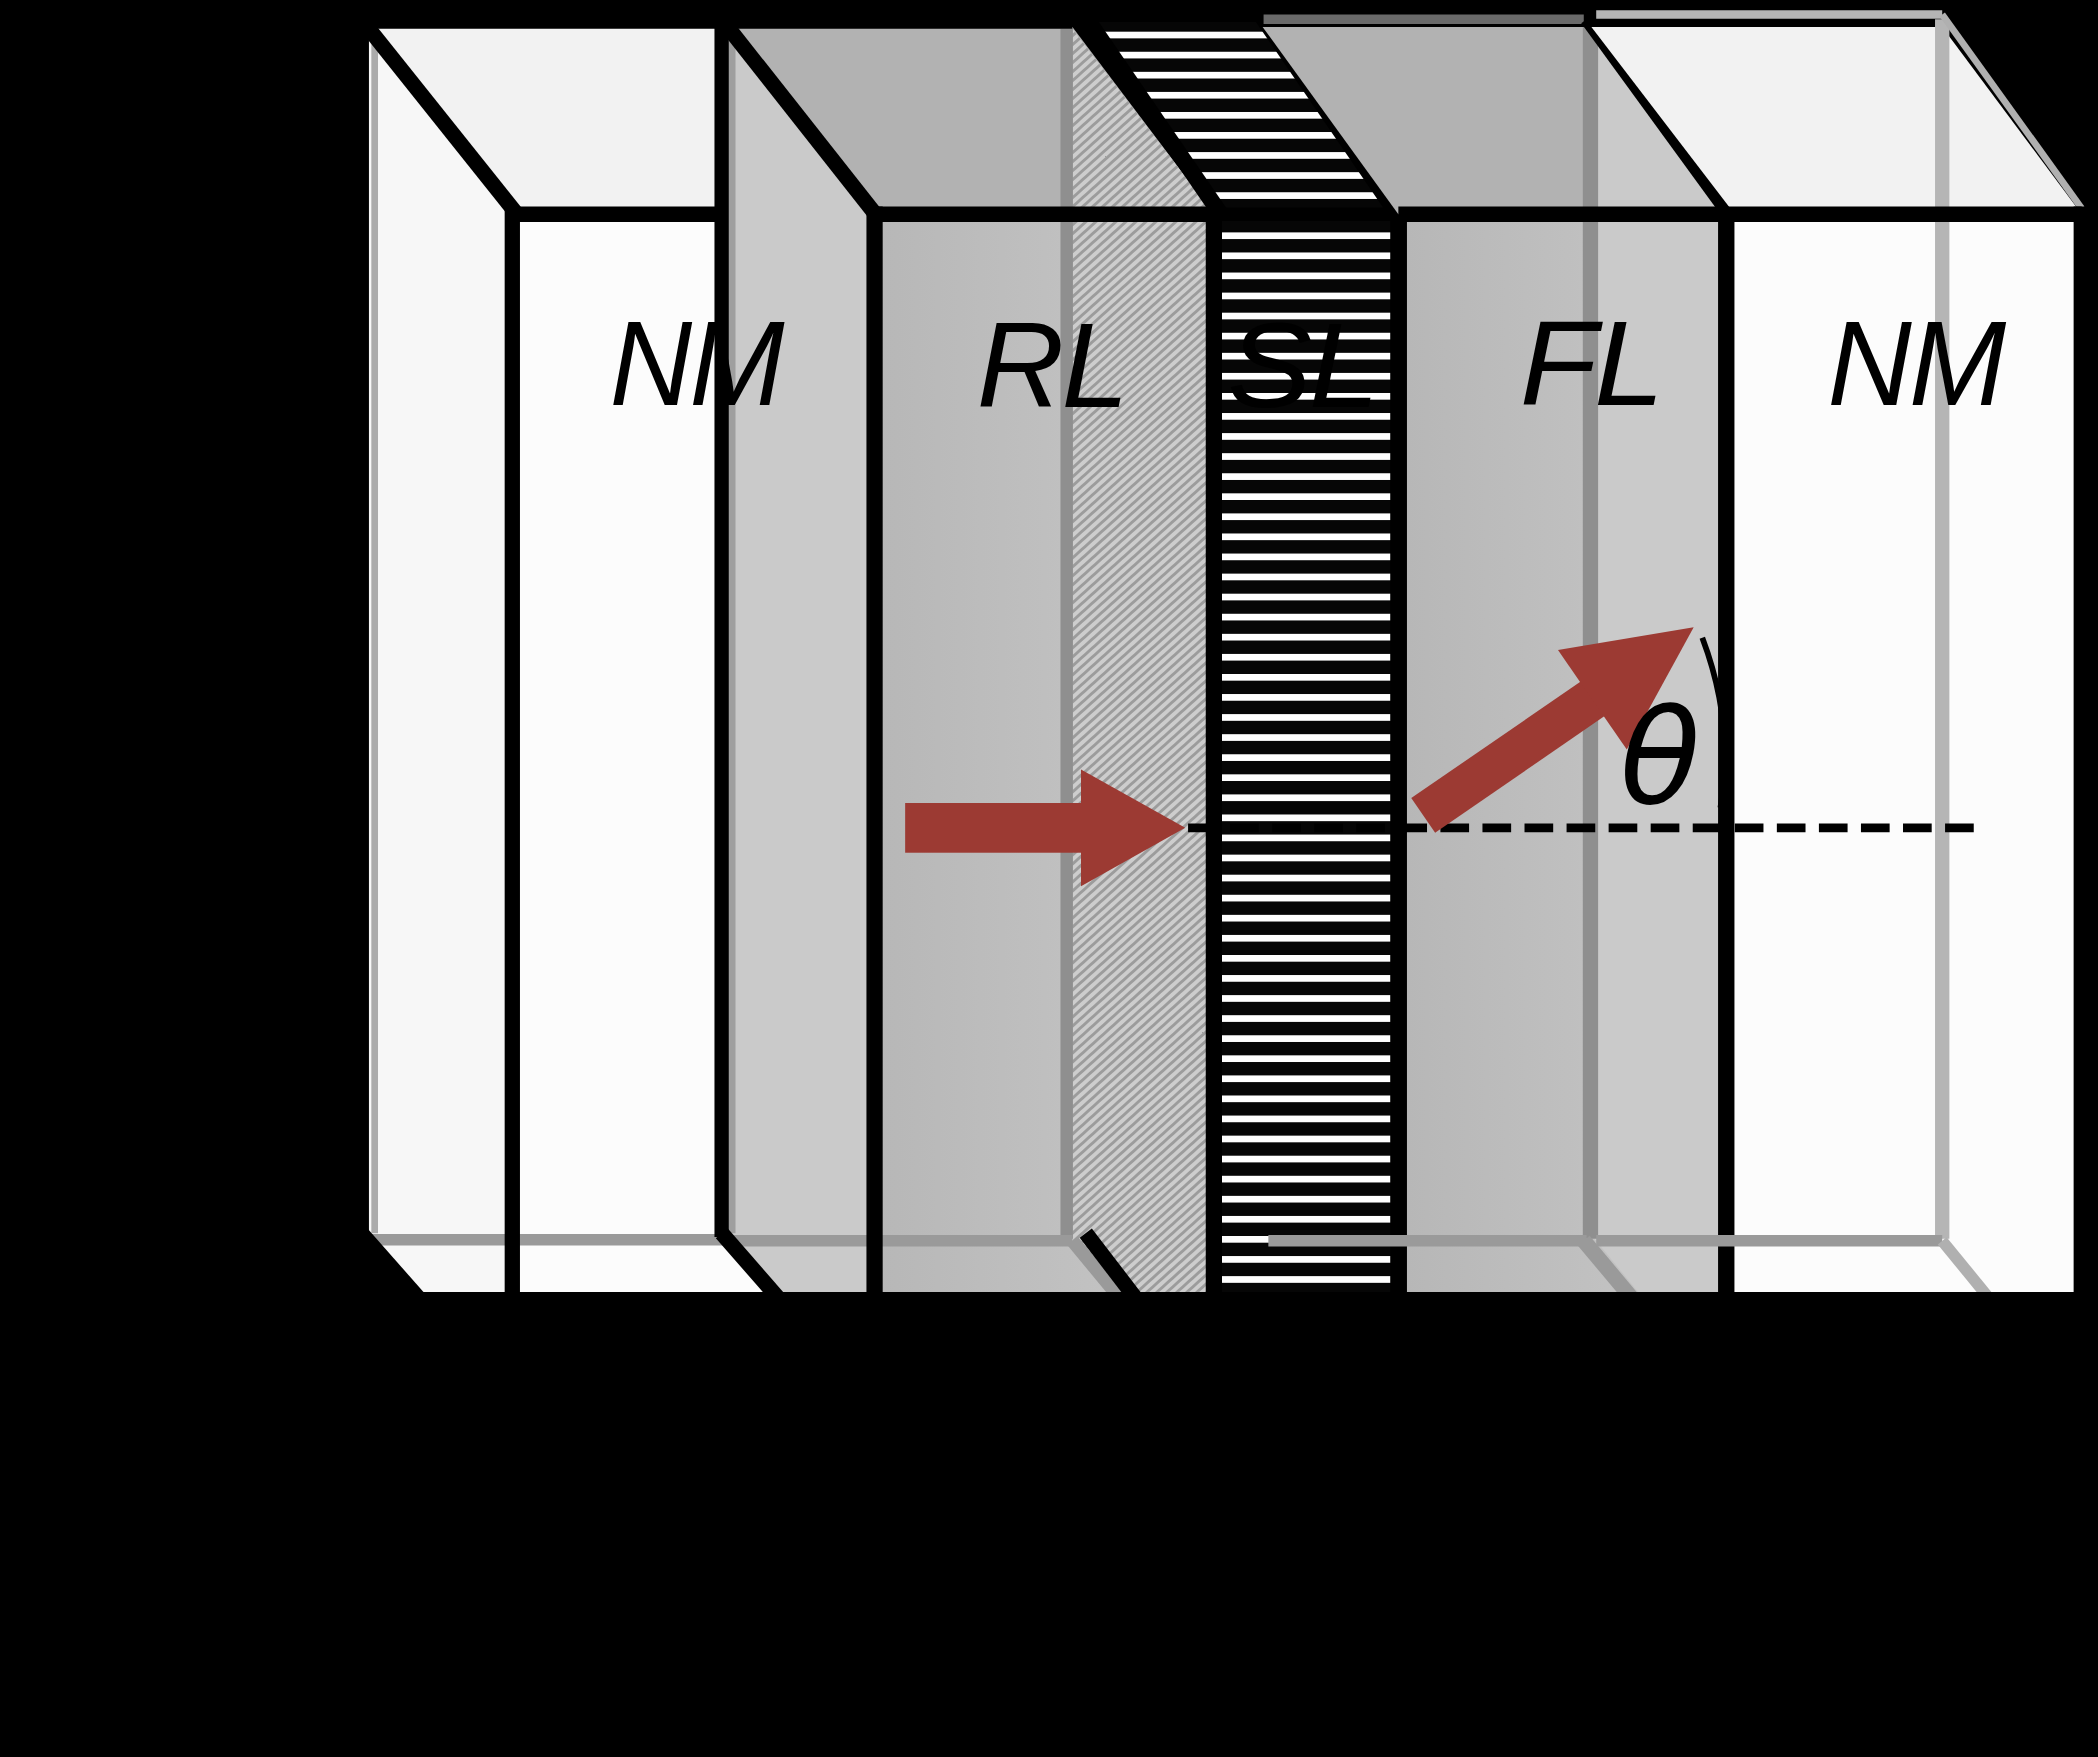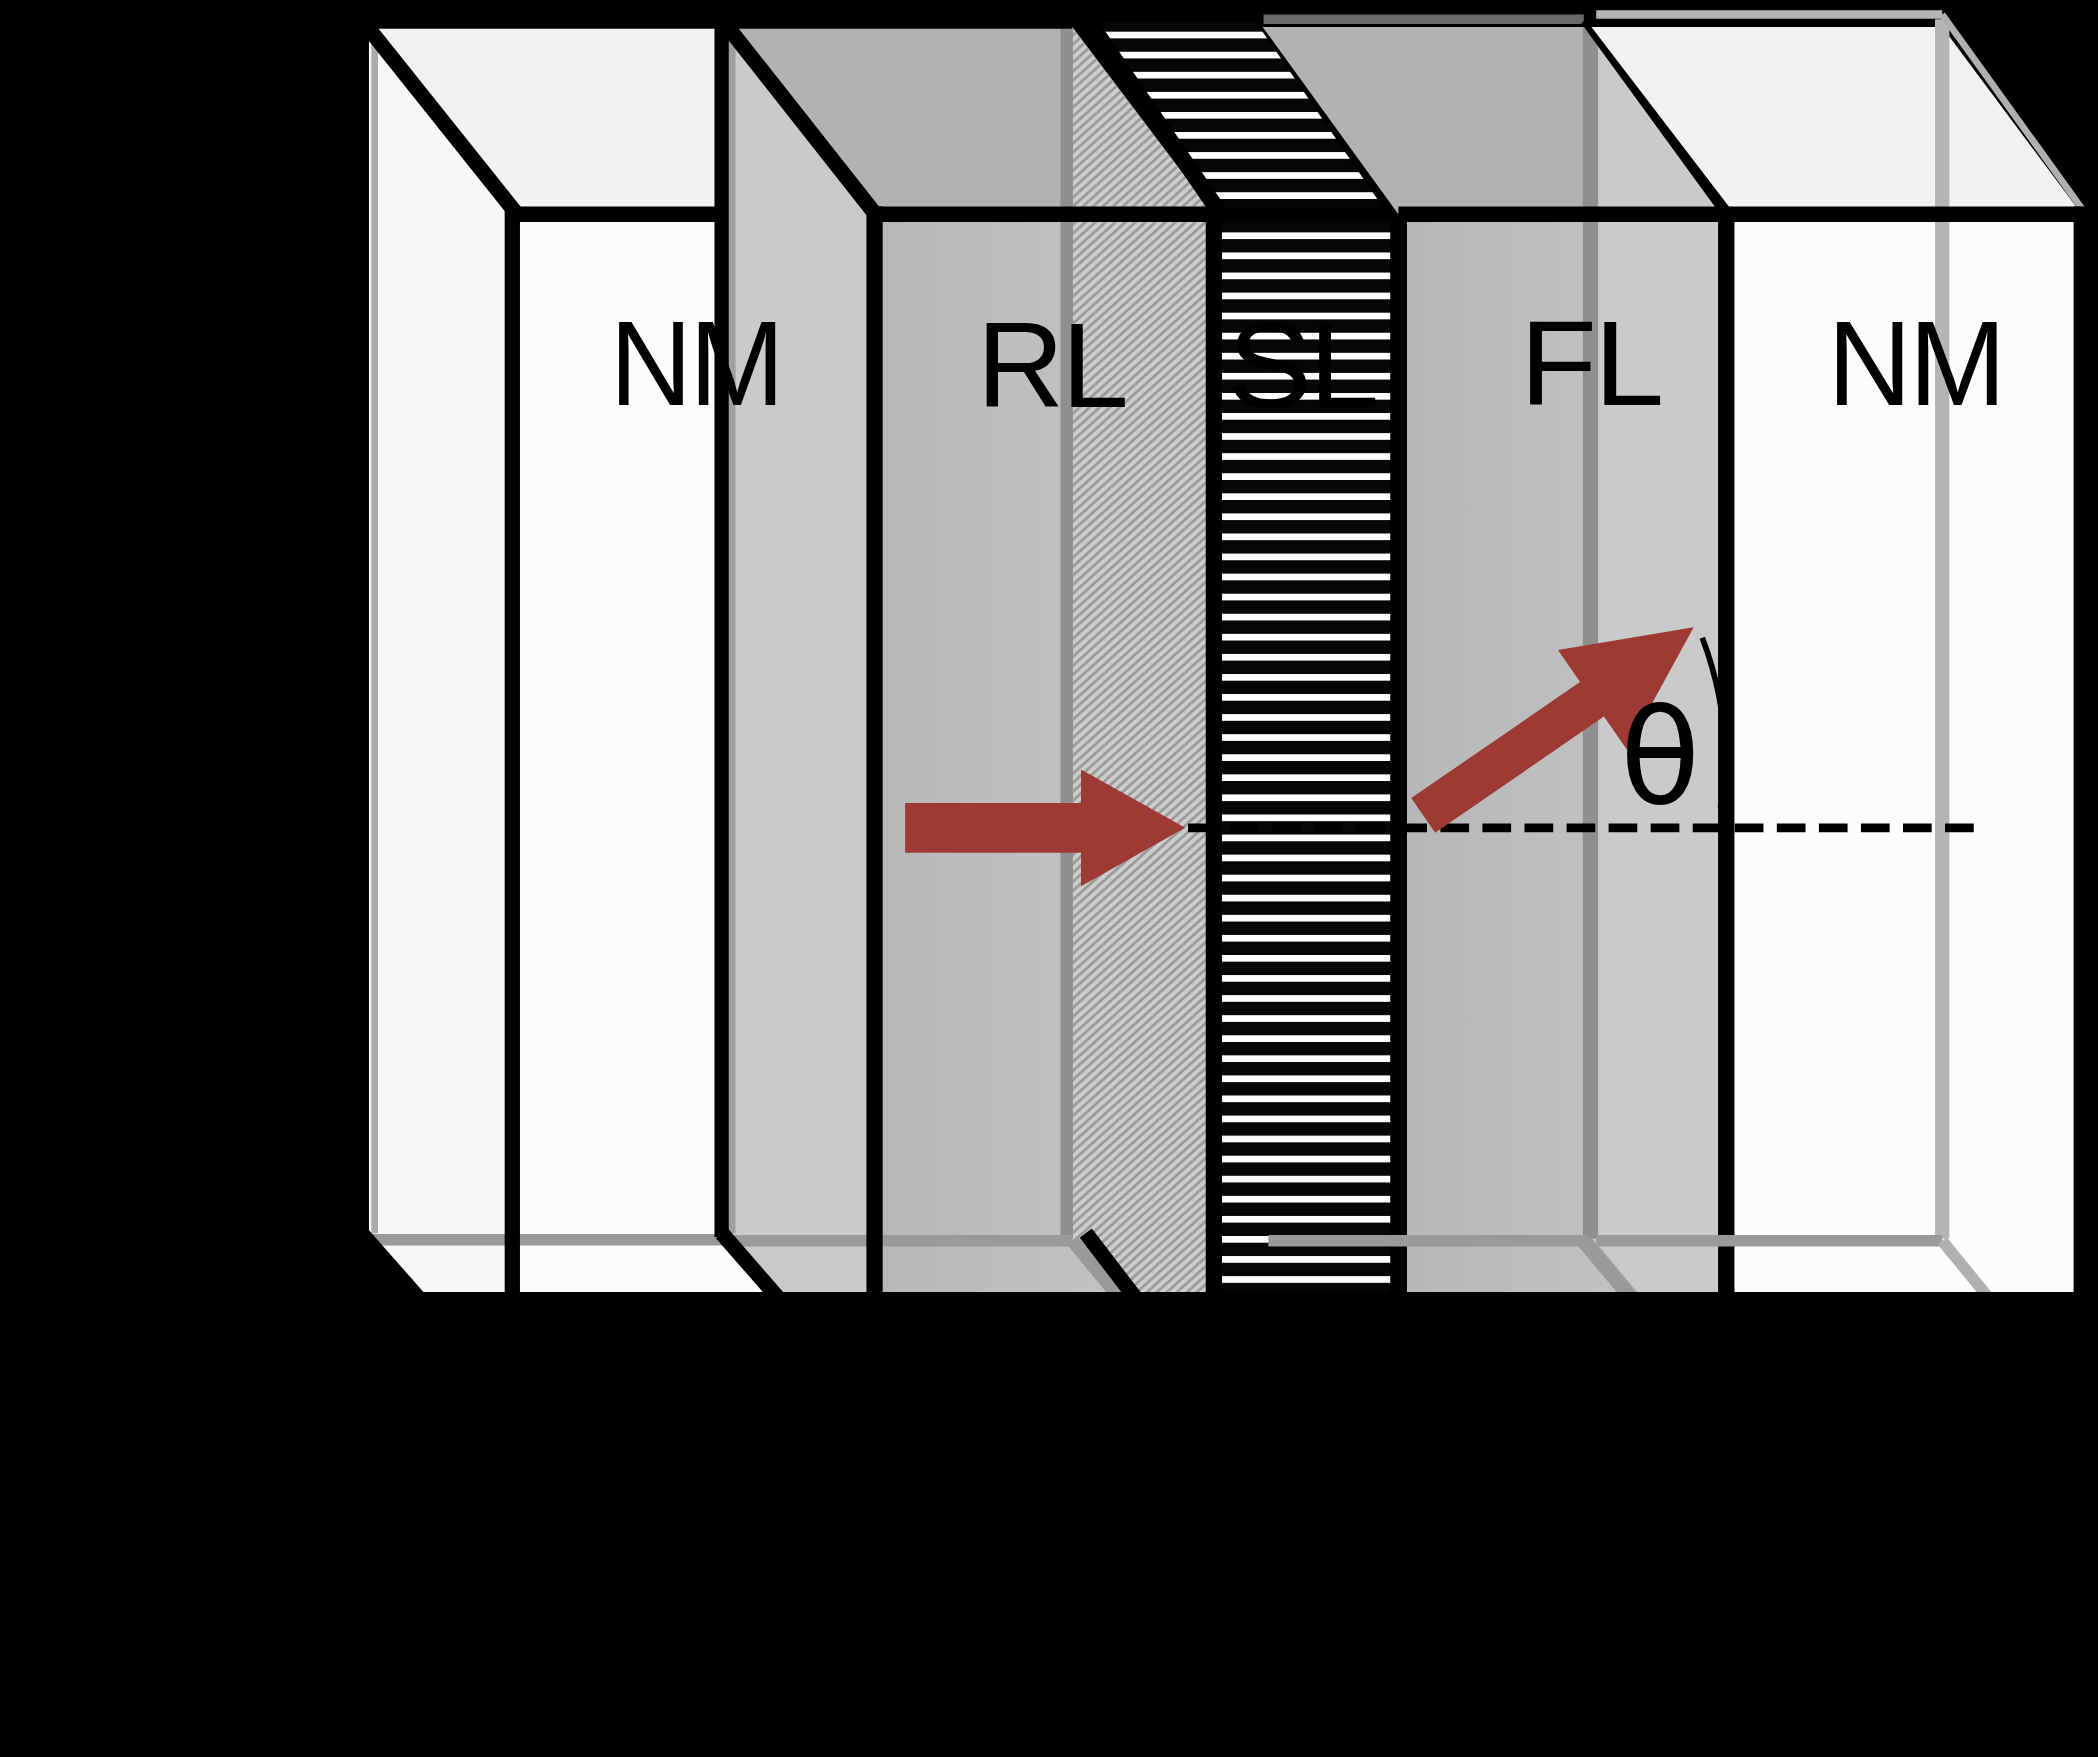--- a/index.html
+++ b/index.html
@@ -1,17 +1,17 @@
 <!DOCTYPE html>
 <html style="--color-background: #000000; --color-nm_face: #fcfcfc; --color-nm_top: #f2f2f2; --color-magnetic_face: #bfbfbf; --color-magnetic_top: #b2b2b2; --color-overlap_band: #cacaca; --color-edge: #000000; --color-hidden_edge: #8f8f8f; --color-magnetization_arrow: #9c3a33; --color-current_arrow: #f60000; --color-stripe_white: #ffffff; --color-stripe_black: #060606;"><head>
 <meta charset="utf-8">
 <style>
   html,body{margin:0;padding:0;background:#000;}
   body{font-family:"Liberation Sans", sans-serif;}
-  .stage{position:relative;width:2098px;height:1292px;background:var(--color-background,#000);overflow:hidden;}
+  .stage{position:relative;width:2098px;height:1292px;background:var(--color-background,#000);overflow:hidden;font-style:italic;}
   svg{display:block;}
   .layer-label{
     font-family:"Liberation Sans", sans-serif;
     font-size:126px;
     letter-spacing:-3px;
     fill:#000;
   }
   .theta-label{
     font-family:"DejaVu Sans", sans-serif;
     font-size:138px;

